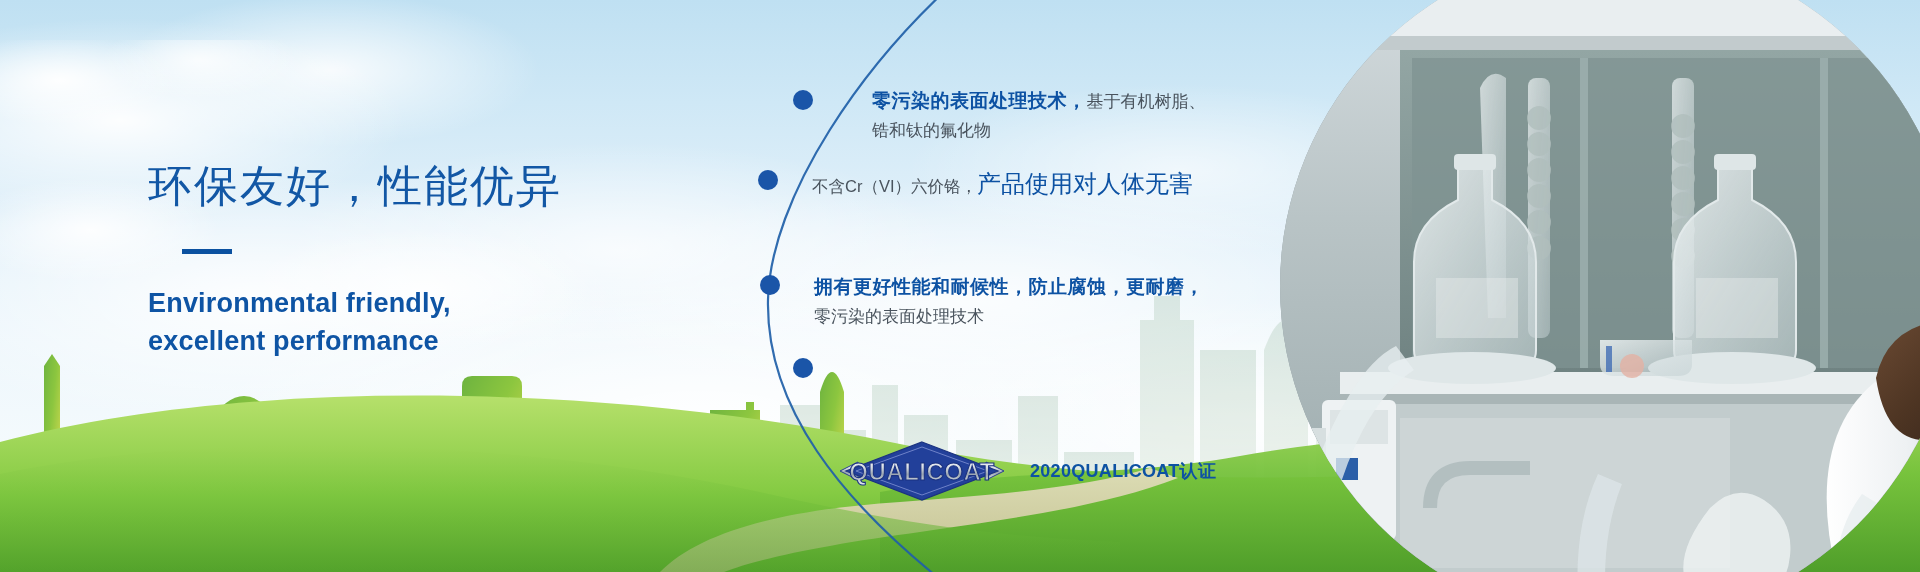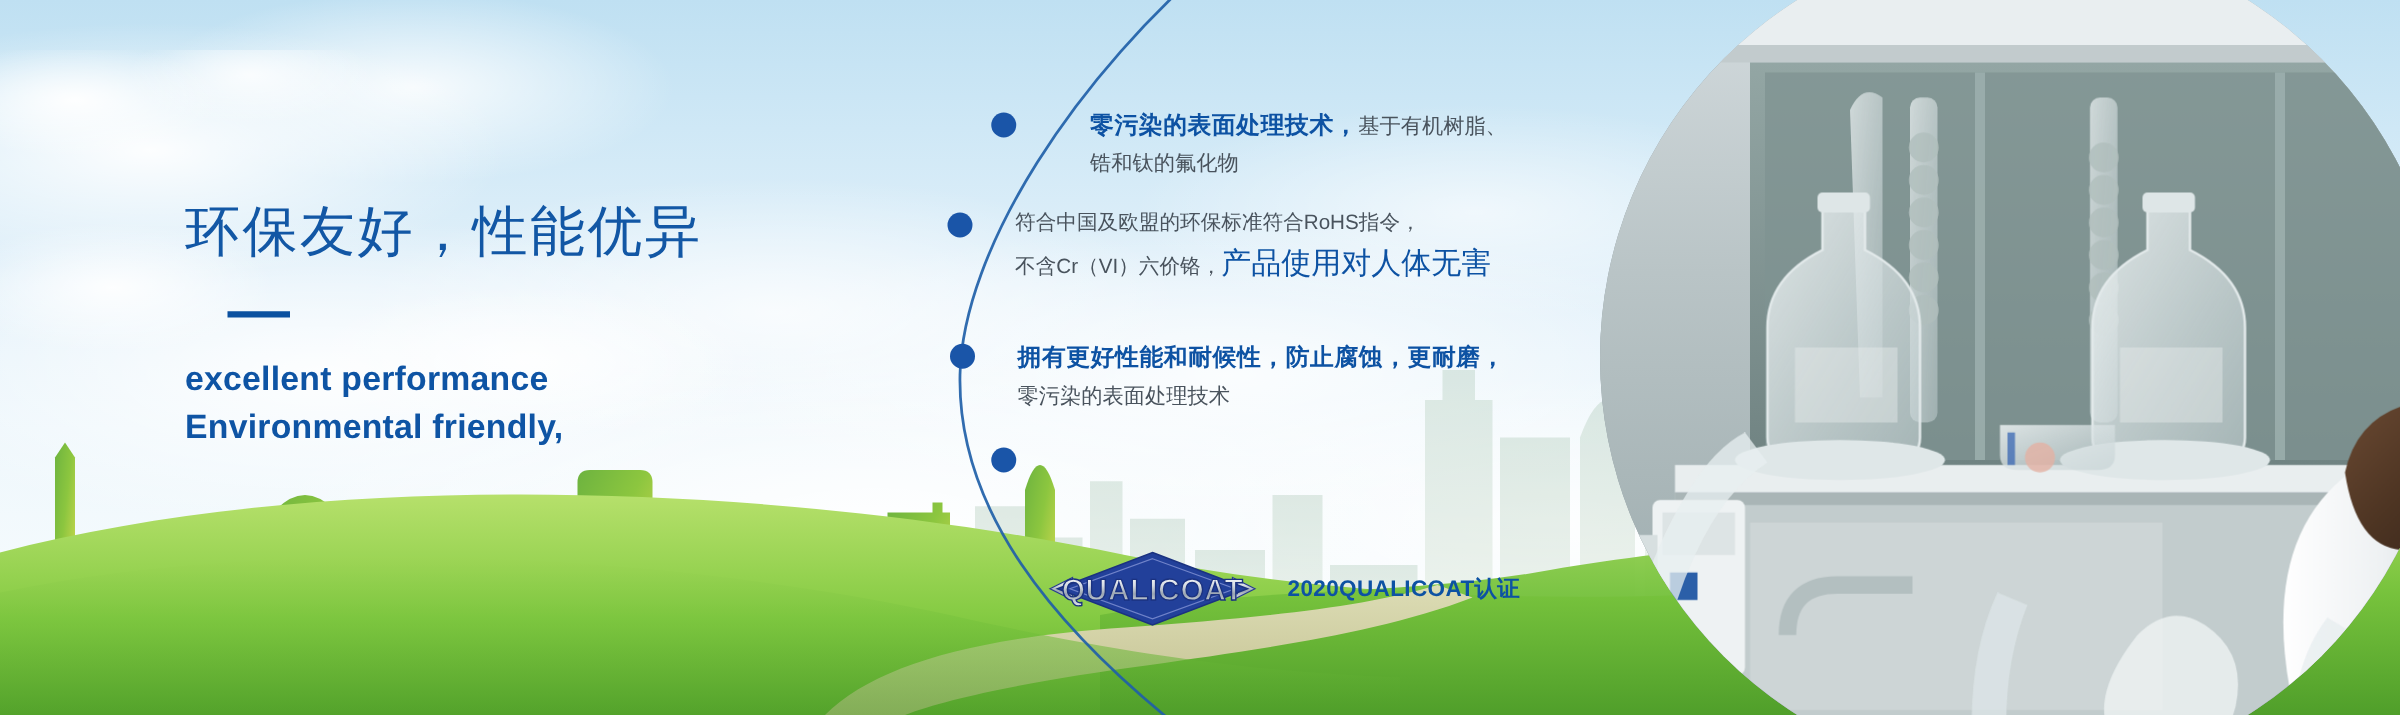--- a/index.html
+++ b/index.html
@@ -171,34 +171,33 @@
   </svg>
   <div class="dot" style="left:793px;top:90px;"></div>
   <div class="dot" style="left:758px;top:170px;"></div>
   <div class="dot" style="left:760px;top:275px;"></div>
   <div class="dot" style="left:793px;top:358px;"></div>
 
   <div class="copy">
     <div class="headline-cn">环保友好，性能优异</div>
     <div class="rule"></div>
     <div class="headline-en">
+      <div>Environmental friendly,</div>
       <div>excellent performance</div>
-      <div>Environmental friendly,</div>
     </div>
   </div>
 
   <div class="feature f1" style="left:872px;top:86px;">
     <div class="f-line">
       <span class="b">零污染的表面处理技术，</span><span class="plain">基于有机树脂、</span>
     </div>
     <div class="f-line plain">锆和钛的氟化物</div>
   </div>
 
   <div class="feature f2" style="left:812px;top:165px;">
-    <div class="f-line plain">符合中国及欧盟的环保标准符合RoHS指令，</div>
     <div class="f-line">
       <span class="plain">不含Cr（VI）六价铬，</span><span class="b2">产品使用对人体无害</span>
     </div>
   </div>
 
   <div class="feature f3" style="left:814px;top:272px;">
     <div class="f-line">
       <span class="b">拥有更好性能和耐候性，防止腐蚀，更耐磨，</span>
     </div>
     <div class="f-line plain">零污染的表面处理技术</div>

